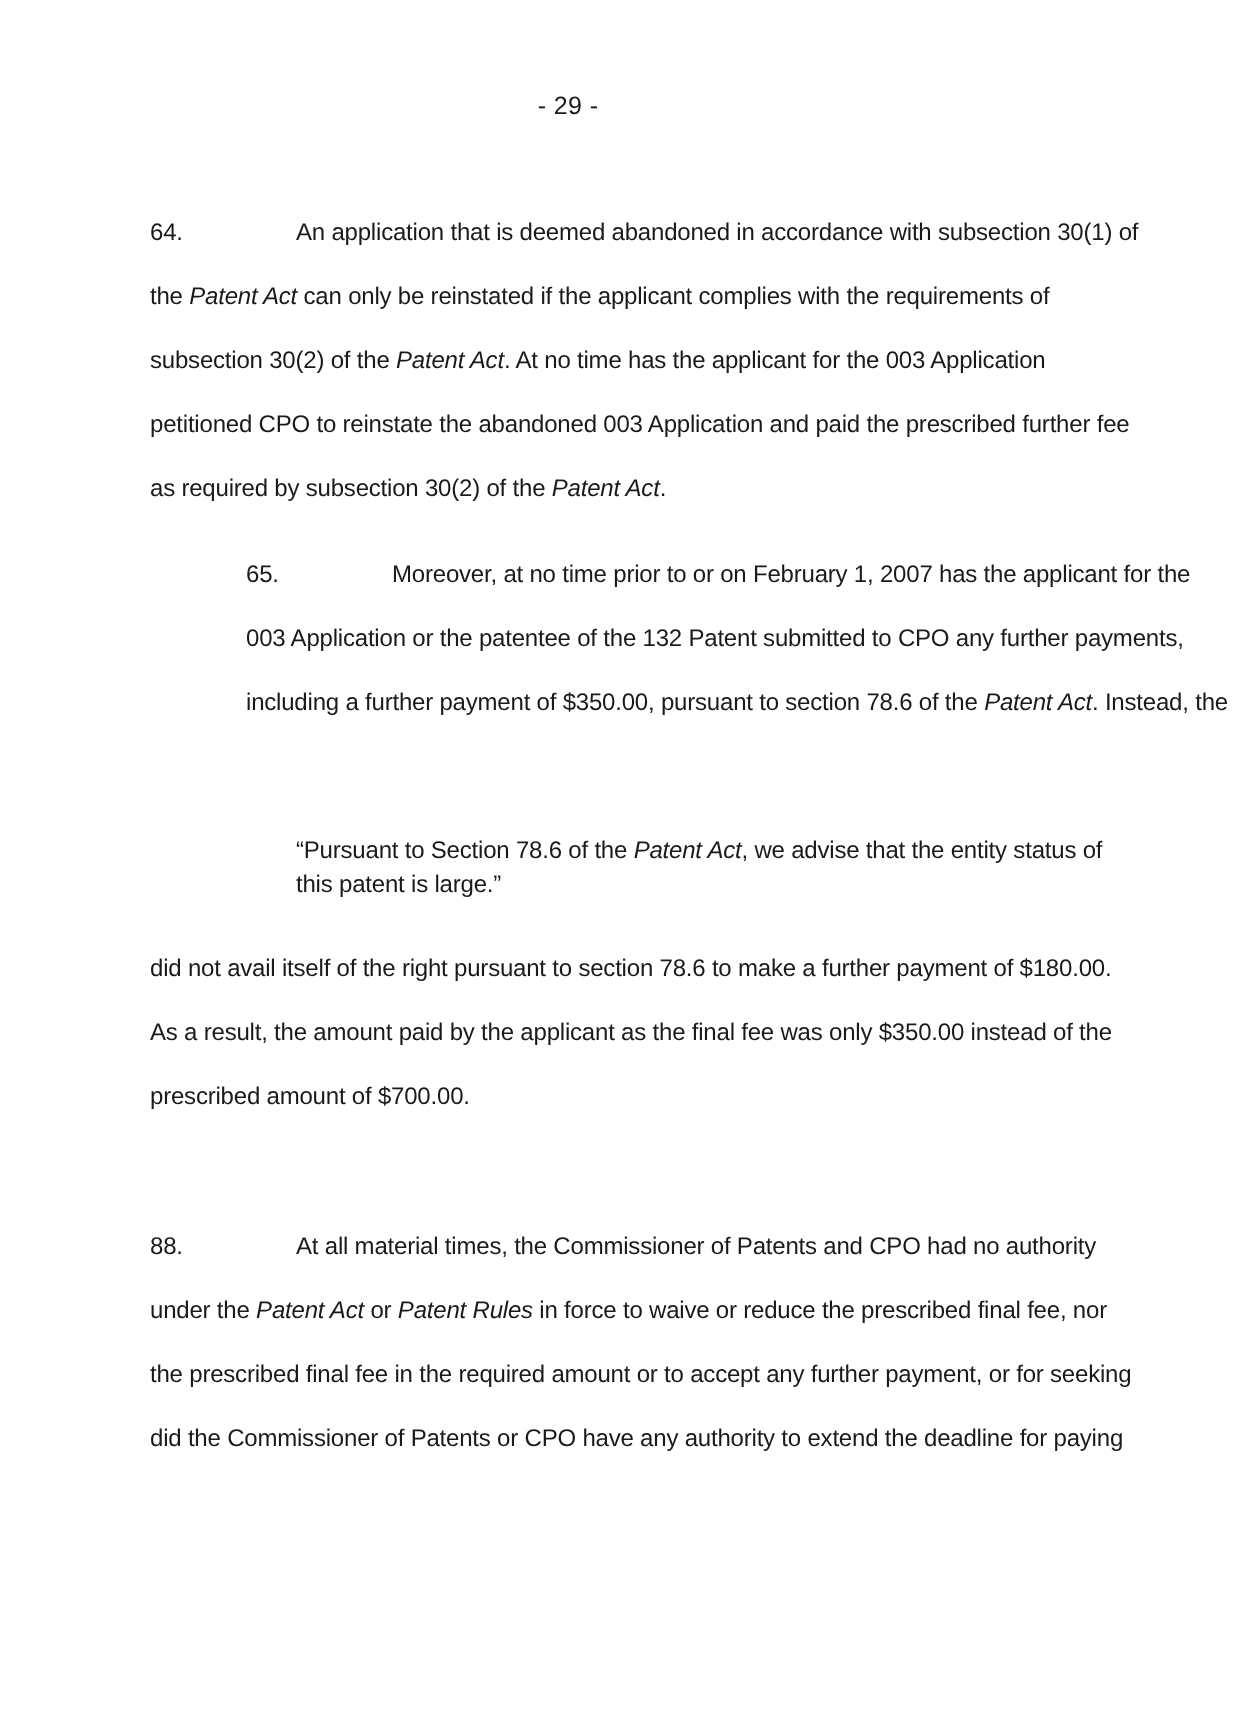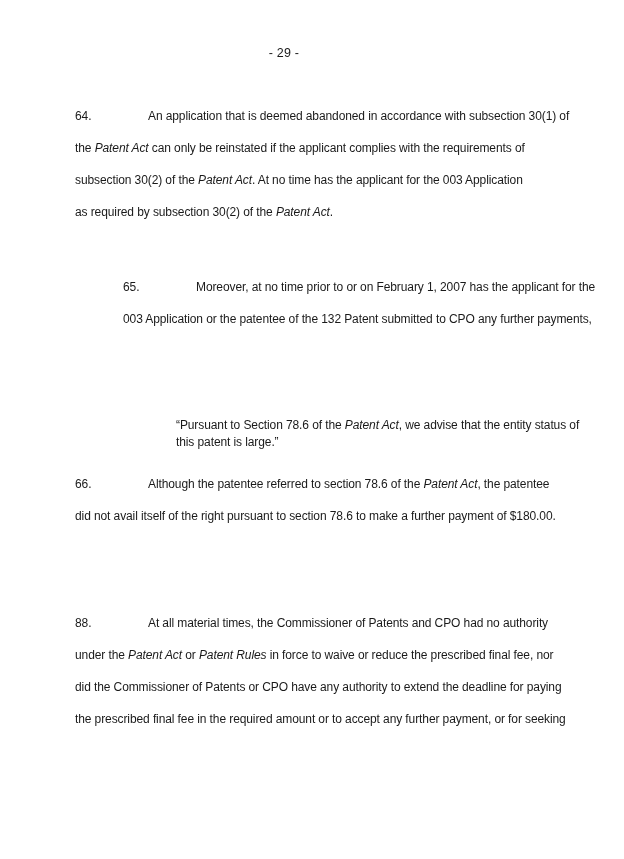--- a/index.html
+++ b/index.html
@@ -14,46 +14,49 @@
     .para {
       position: absolute; left: 75px; width: 480px;
       font-size: 12px; line-height: 32px; letter-spacing: -0.1px;
     }
     .para .line { display: block; white-space: nowrap; height: 32px; }
     .para .num { display: inline-block; width: 73px; }
     .quote {
       position: absolute; left: 148px; width: 400px;
       font-size: 12px; line-height: 17px; letter-spacing: -0.1px;
     }
-    .quote .line { display: block; white-space: nowrap; margin-left: 28px; }
+    .quote .line { display: block; white-space: nowrap; }
     i { font-style: italic; }
   </style>
 </head>
 <body>
 
 <div class="page-number">- 29 -</div>
 
 <div id="doc">
     <div class="para" style="top: 100px;">
       <span class="line"><span class="num">64.</span>An application that is deemed abandoned in accordance with subsection 30(1) of</span>
       <span class="line">the <i>Patent Act</i> can only be reinstated if the applicant complies with the requirements of</span>
       <span class="line">subsection 30(2) of the <i>Patent Act</i>.  At no time has the applicant for the 003 Application</span>
+      <span class="line">petitioned CPO to reinstate the abandoned 003 Application and paid the prescribed further fee</span>
       <span class="line">as required by subsection 30(2) of the <i>Patent Act</i>.</span>
     </div>
     <div class="para" style="top: 271px; margin-left: 48px;">
       <span class="line"><span class="num">65.</span>Moreover, at no time prior to or on February 1, 2007 has the applicant for the</span>
       <span class="line">003 Application or the patentee of the 132 Patent submitted to CPO any further payments,</span>
+      <span class="line">including a further payment of $350.00, pursuant to section 78.6 of the <i>Patent Act</i>.  Instead, the</span>
     </div>
     <div class="para" style="top: 468px;">
-      <span class="line"><span class="num">66.</span>Although the patentee referred to section 78.6 of the <i>Patent Act</i>, the patentee</span>
       <span class="line">did not avail itself of the right pursuant to section 78.6 to make a further payment of $180.00.</span>
+      <span class="line">As a result, the amount paid by the applicant as the final fee was only $350.00 instead of the</span>
+      <span class="line">prescribed amount of $700.00.</span>
     </div>
     <div class="para" style="top: 607px;">
       <span class="line"><span class="num">88.</span>At all material times, the Commissioner of Patents and CPO had no authority</span>
       <span class="line">under the <i>Patent Act</i> or <i>Patent Rules</i> in force to waive or reduce the prescribed final fee, nor</span>
+      <span class="line">the prescribed final fee in the required amount or to accept any further payment, or for seeking</span>
       <span class="line">did the Commissioner of Patents or CPO have any authority to extend the deadline for paying</span>
-      <span class="line">the prescribed final fee in the required amount or to accept any further payment, or for seeking</span>
     </div>
     <div class="quote" style="top: 417px;">
       <span class="line">“Pursuant to Section 78.6 of the <i>Patent Act</i>, we advise that the entity status of</span>
       <span class="line">this patent is large.”</span>
     </div>
   </div>
 
 </body></html>

